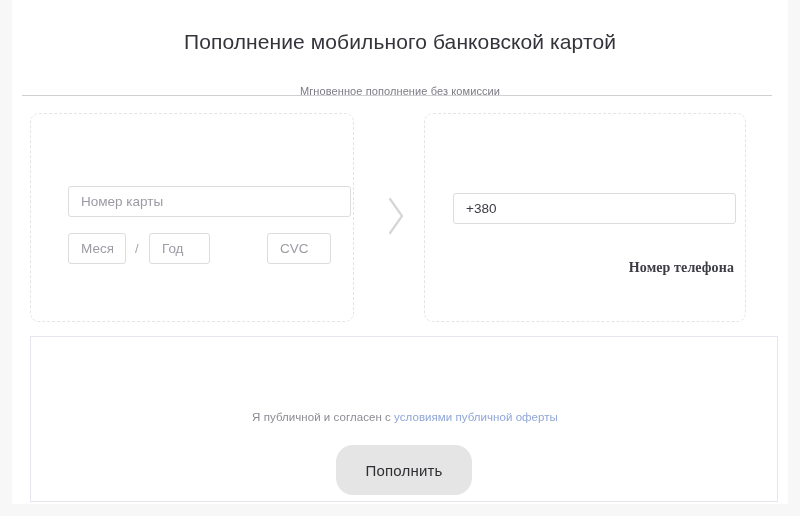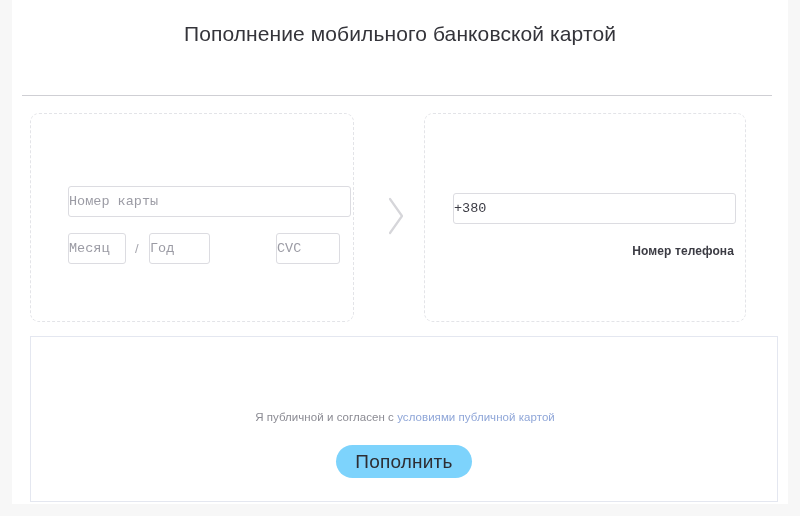--- a/index.html
+++ b/index.html
@@ -33,21 +33,21 @@
 
   
   .header {
     position: absolute;
     left: 0;
     top: 0;
     width: 776px;
     text-align: center;
   }
   .title {
-    margin: 8px;
+    margin: 16px;
     padding-top: 12px;
     font-size: 21px;
     font-weight: 400;
     color: #34343a;
     letter-spacing: 0.1px;
     line-height: 28px;
   }
   .subtitle {
     margin: 0;
     padding-top: 13px;
@@ -85,53 +85,54 @@
     width: 26px;
     height: 40px;
   }
 
   
   .inp {
     position: absolute;
     border: 1px solid #dcdce1;
     border-radius: 3px;
     background: #ffffff;
-    font-family: Liberation Mono, monospace;
+    font-family: Liberation Sans, sans-serif;
     font-size: 13.5px;
     color: #9b9ba4;
-    padding: 0 0;
+    padding: 0 12px;
     outline: none;
     line-height: 30px;
   }
   .inp::placeholder { color: #9b9ba4; opacity: 1; }
   .inp.filled { color: #3b3b44; margin-top: 7px; }
 
   .in-cardnum { left: 37px;  top: 72px; width: 283px; height: 31px; }
   .in-month   { left: 37px;  top: 119px; width: 58px;  height: 31px; }
   .in-year    { left: 118px; top: 119px; width: 61px;  height: 31px; }
-  .in-cvc     { left: 245px; top: 119px; width: 64px;  height: 31px; }
+  .in-cvc     { left: 236px; top: 119px; width: 64px;  height: 31px; }
 
   .slash {
     position: absolute;
     left: 104px;
     top: 127px;
     font-size: 13px;
     color: #a6a6ae;
   }
 
   .in-phone { left: 28px; top: 72px; width: 283px; height: 31px; }
 
   .phone-label {
     position: absolute;
     right: 11px;
-    top: 130px;
-    font-size: 12px;
+    top: 146px;
+    font-size: 14px;
     font-weight: bold;
     color: #3c3c44;
     letter-spacing: 0.1px;
+    font-family: Liberation Serif, serif;
   }
 
   
   .bottom {
     position: absolute;
     left: 18px;
     top: 336px;
     width: 748px;
     height: 166px;
     background: #ffffff;
@@ -161,39 +162,40 @@
     color: #8fa6d8;
     text-decoration: none;
   }
 
   .pay-btn {
     position: absolute;
     left: 50%;
     transform: translateX(-50%);
     top: 108px;
     width: 136px;
-    height: 33px;
-    background: #7dd3fc;
+    height: 50px;
+    background: #e5e5e5;
     border: none;
     border-radius: 17px;
     font-family: "Liberation Sans", sans-serif;
-    font-size: 19px;
+    font-size: 15px;
     color: #2e2e33;
     cursor: pointer;
     letter-spacing: 0.2px;
   }
 </style>
 </head>
 <body>
 
 <div class="page">
   <div class="card">
 
     <div class="header">
       <h1 class="title">Пополнение мобильного банковской картой</h1>
+      <p class="subtitle">Мгновенное пополнение без комиссии</p>
     </div>
 
     <div class="divider"></div>
 
     <div class="panel panel-card">
       <input class="inp in-cardnum" type="text" placeholder="Номер карты" style="">
       <input class="inp in-month" type="text" placeholder="Месяц" style="">
       <span class="slash">/</span>
       <input class="inp in-year" type="text" placeholder="Год" style="">
       <input class="inp in-cvc" type="text" placeholder="CVC" style="">
@@ -206,20 +208,20 @@
     </div>
 
     <div class="panel panel-phone">
       <input class="inp in-phone filled" type="text" placeholder="+380" value="+380" style="">
       <div class="phone-label">Номер телефона</div>
     </div>
 
     <div class="bottom">
 
       <div class="consent">
-        <span>Я публичной и согласен с </span><a href="#">условиями публичной картой</a>
+        <span>Я публичной и согласен с </span><a href="#">условиями публичной оферты</a>
       </div>
 
       <button class="pay-btn">Пополнить</button>
     </div>
 
   </div>
 </div>
 
 </body></html>

